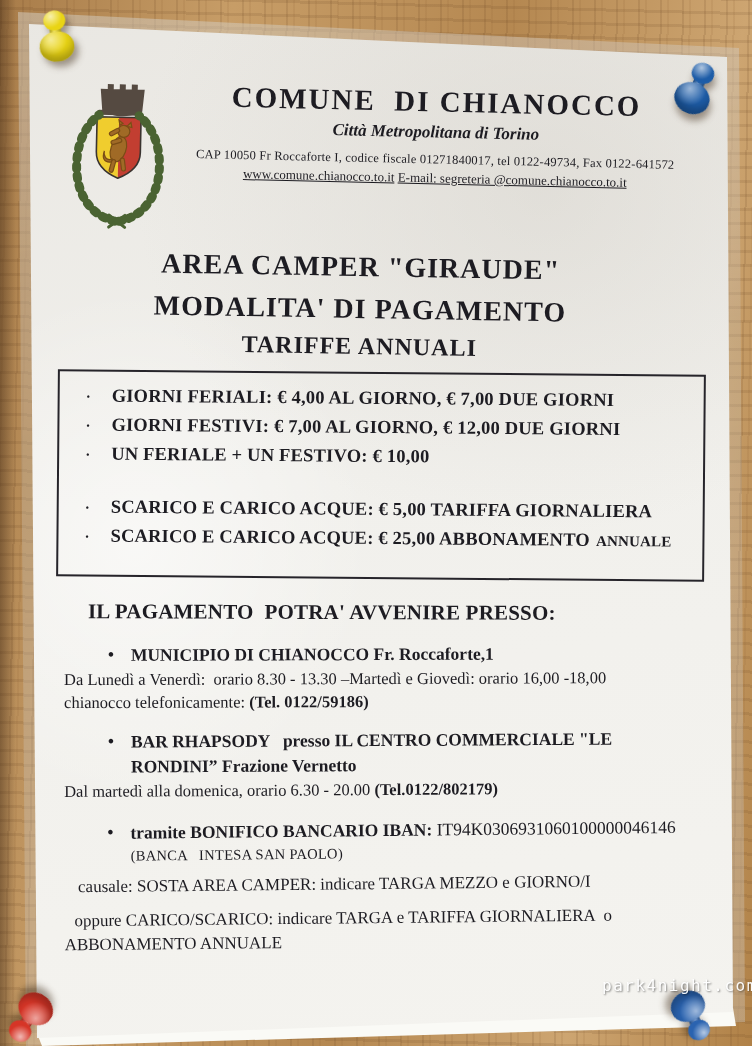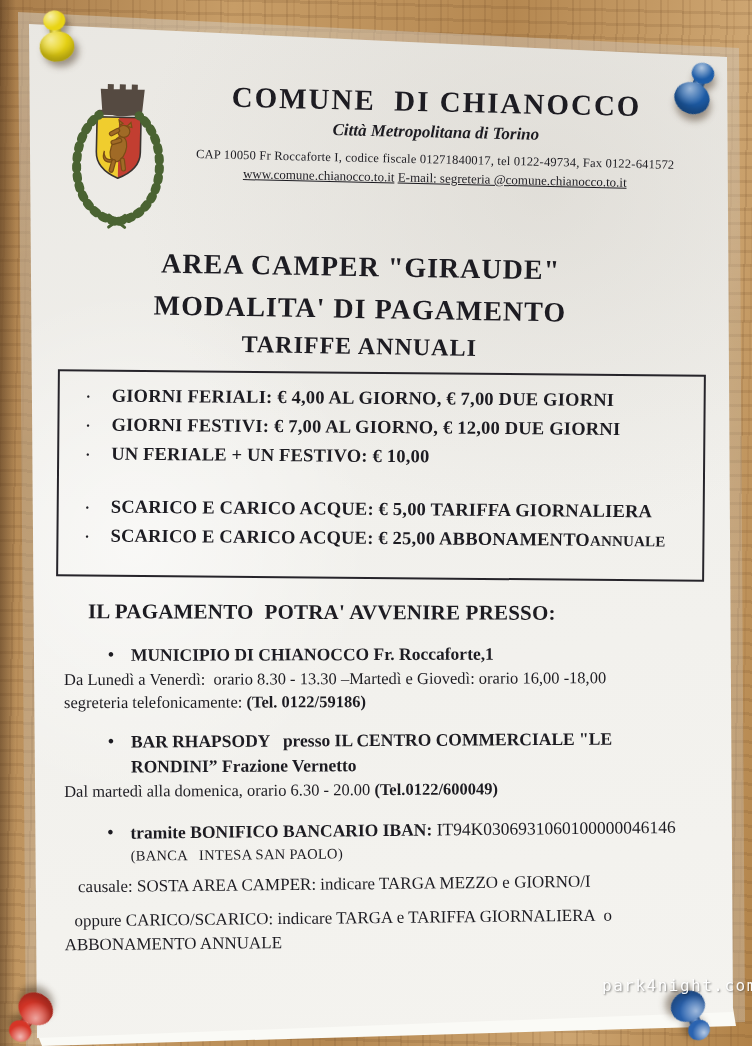--- a/index.html
+++ b/index.html
@@ -48,21 +48,21 @@
   .title-l2{font-size:28px;letter-spacing:1px;line-height:1.5;}
   .title-l3{font-size:24px;letter-spacing:1px;line-height:1.4;}
 
   
   .tariff-box{position:absolute;left:57px;top:372px;width:612px;height:189px;
     border:2px solid #26242a;padding:14px 6px 0 26px;transform:rotate(.5deg);}
   .box-row{display:flex;align-items:baseline;font-weight:700;font-size:18.5px;
     letter-spacing:.2px;margin-bottom:8px;}
   .box-row .dot{width:26px;flex:0 0 26px;font-size:15px;text-align:left;}
   .gap-top{margin-top:32px;}
-  .suffix-small{font-size:15px;margin-left:0;}
+  .suffix-small{font-size:15px;margin-left:6px;}
 
   
   .pay-heading{position:absolute;left:88px;top:600px;font-size:21px;font-weight:700;
     letter-spacing:.2px;transform:rotate(.2deg);}
   .pay-block{position:absolute;width:635px;font-size:16.5px;line-height:1.42;}
   .blk-municipio{left:64px;top:642px;transform:rotate(-.2deg);}
   .blk-bar{left:64px;top:728px;transform:rotate(-.35deg);}
   .blk-bank{left:64px;top:818px;transform:rotate(-.6deg);}
   .bullet-line{padding-left:67px;position:relative;font-weight:700;font-size:17.5px;}
   .bullet-line::before{content:"\2022";position:absolute;left:44px;top:0;font-size:17px;}
@@ -171,27 +171,27 @@
         <span class="pre">SCARICO E CARICO ACQUE: € 25,00 ABBONAMENTO</span>
         <span class="suffix-small">ANNUALE</span>
       </div>
     </div>
 
     <div class="pay-heading pre">IL PAGAMENTO  POTRA' AVVENIRE PRESSO:</div>
 
     <div class="pay-block blk-municipio">
       <div class="bullet-line pre">MUNICIPIO DI CHIANOCCO Fr. Roccaforte,1</div>
       <div class="plain pre">Da Lunedì a Venerdì:  orario 8.30 - 13.30 –Martedì e Giovedì: orario 16,00 -18,00</div>
-      <div class="plain"><span class="pre">segreteria telefonicamente: </span><b class="pre">(Tel. 0122/59186)</b></div>
+      <div class="plain"><span class="pre">chianocco telefonicamente: </span><b class="pre">(Tel. 0122/59186)</b></div>
     </div>
 
     <div class="pay-block blk-bar">
       <div class="bullet-line pre">BAR RHAPSODY   presso IL CENTRO COMMERCIALE "LE</div>
       <div class="hang pre">RONDINI” Frazione Vernetto</div>
-      <div class="plain"><span class="pre">Dal martedì alla domenica, orario 6.30 - 20.00 </span><b class="pre">(Tel.0122/600049)</b></div>
+      <div class="plain"><span class="pre">Dal martedì alla domenica, orario 6.30 - 20.00 </span><b class="pre">(Tel.0122/802179)</b></div>
     </div>
 
     <div class="pay-block blk-bank">
       <div class="bullet-line"><span class="pre">tramite BONIFICO BANCARIO IBAN: </span><span class="iban-val pre">IT94K0306931060100000046146</span></div>
       <div class="bank-name pre">(BANCA   INTESA SAN PAOLO)</div>
       <div class="causale pre">causale: SOSTA AREA CAMPER: indicare TARGA MEZZO e GIORNO/I</div>
       <div class="oppure pre">oppure CARICO/SCARICO: indicare TARGA e TARIFFA GIORNALIERA  o</div>
       <div class="oppure2 pre">ABBONAMENTO ANNUALE</div>
     </div>
 

